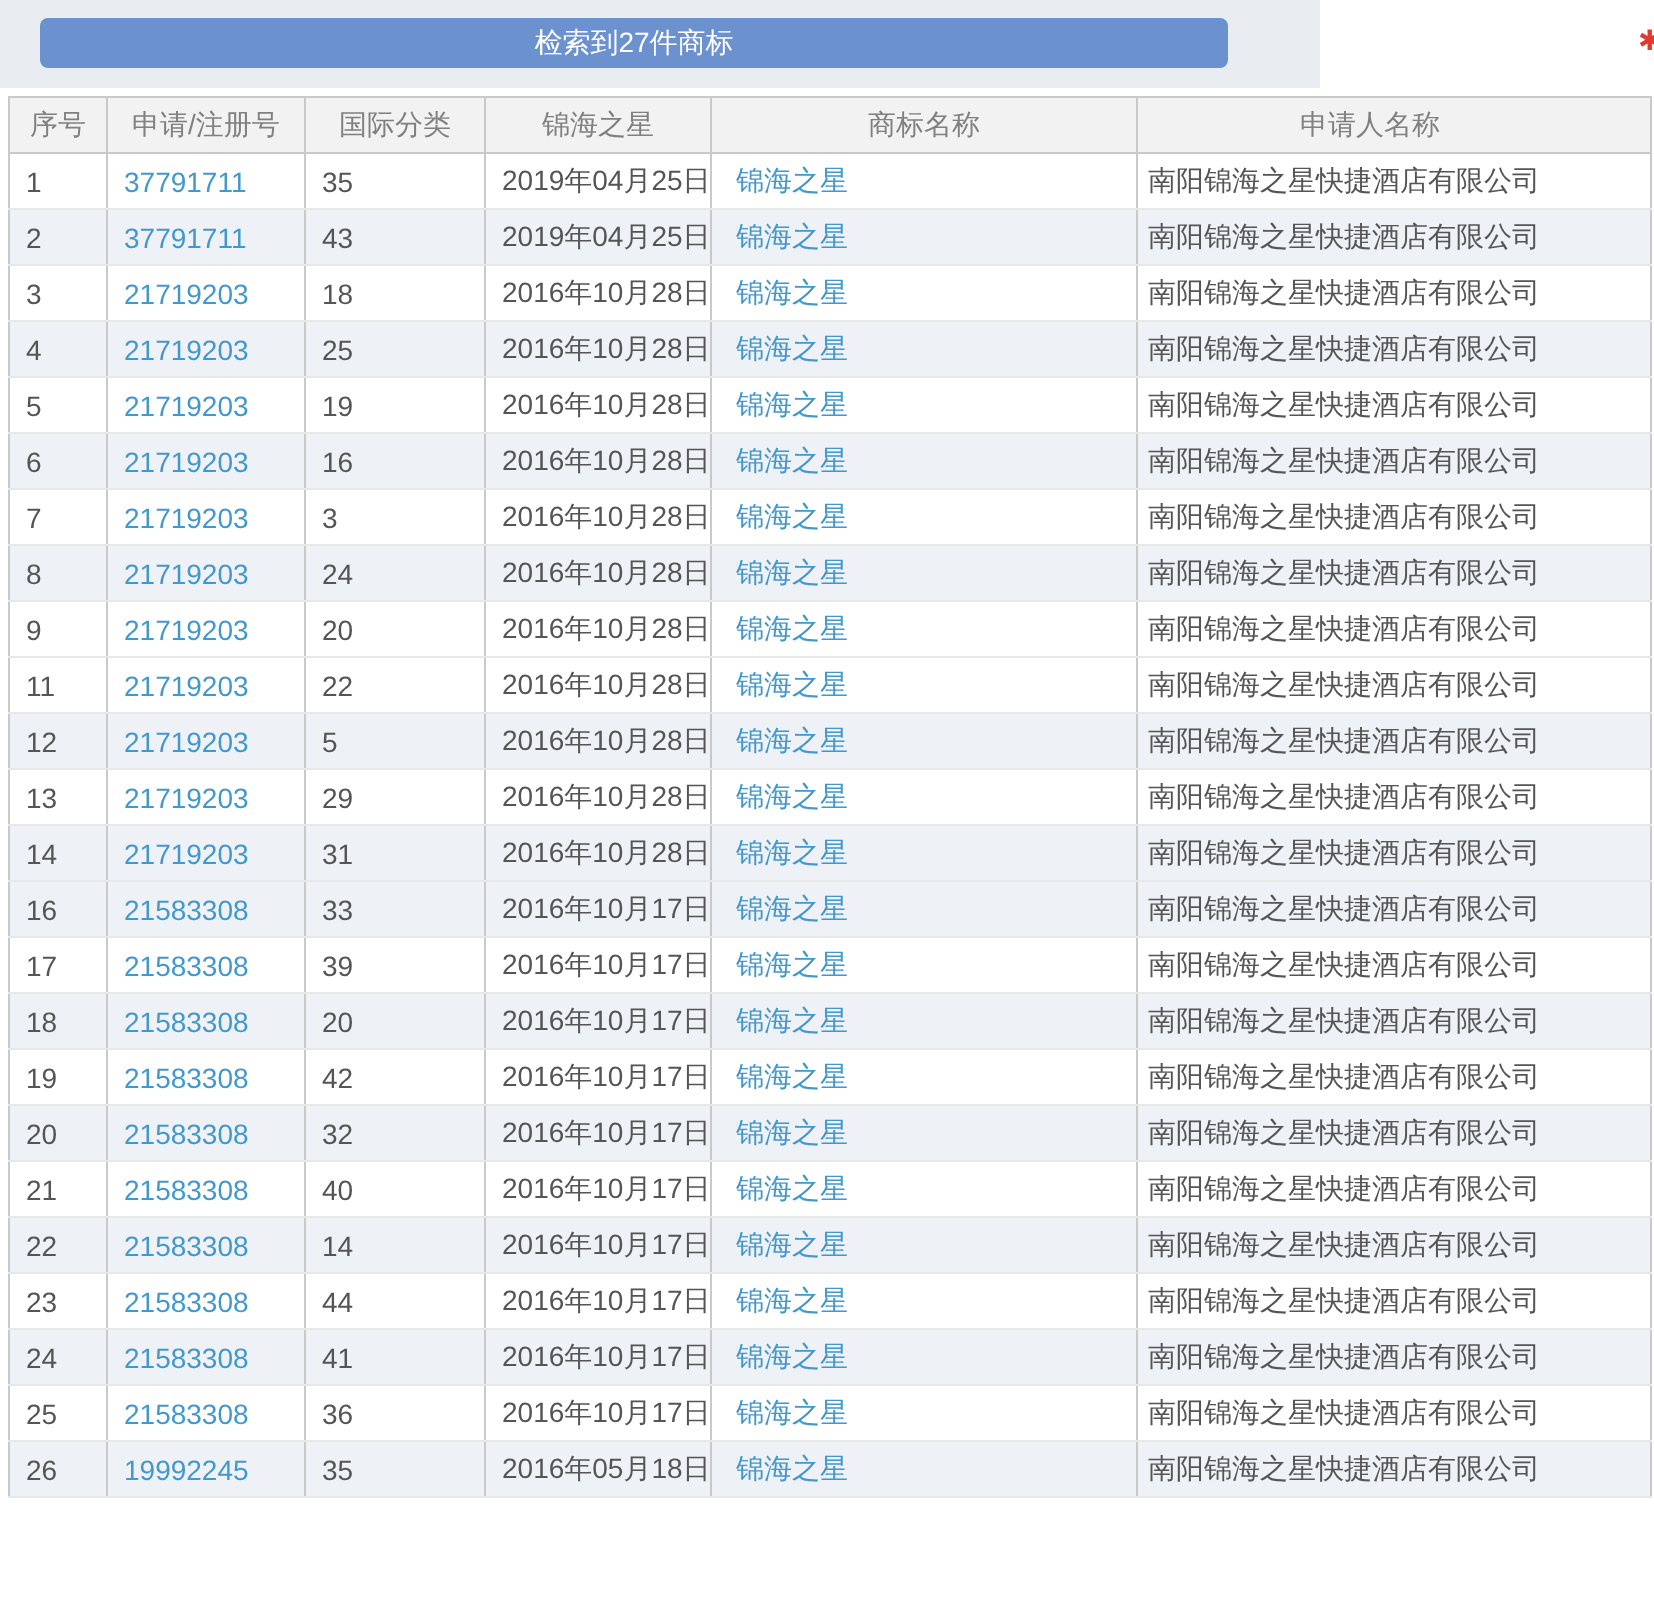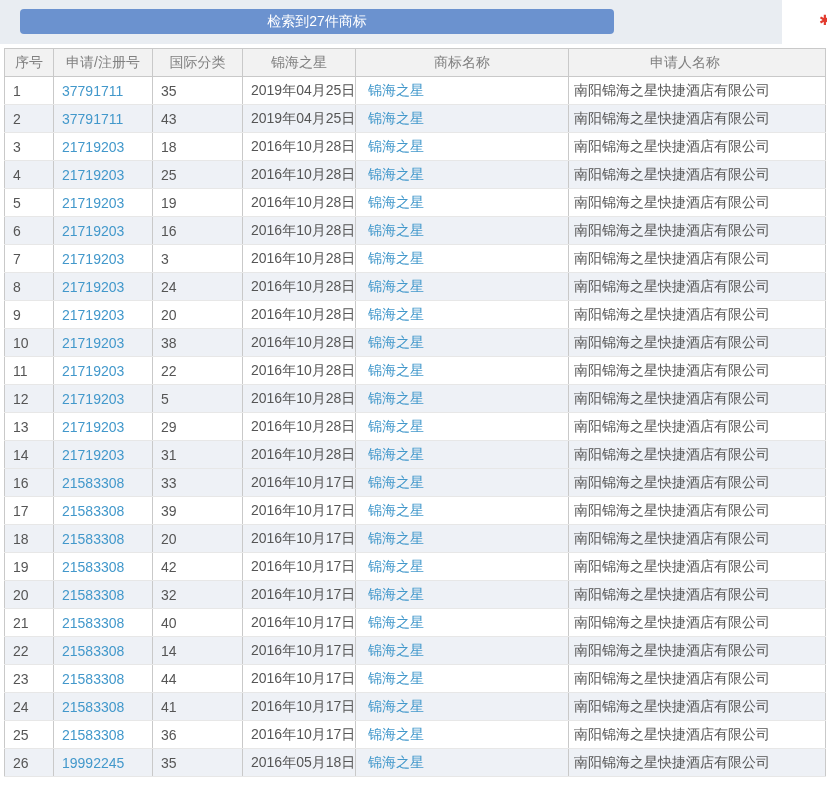--- a/index.html
+++ b/index.html
@@ -17,21 +17,21 @@
   * { box-sizing: border-box; }
   html, body {
     margin: 0; padding: 0;
     width: 827px; height: 799px;
     overflow: hidden;
     background: #ffffff;
     font-family: "Liberation Sans", "DejaVu Sans", sans-serif;
   }
   .topbar {
     position: relative;
-    width: 782px; height: 44px;
+    width: 660px; height: 44px;
     background: var(--topbar-bg);
   }
   .count-button {
     position: absolute;
     left: 20px; top: 9px;
     width: 594px; height: 25px;
     background: var(--banner-blue);
     border: none;
     border-radius: 4px;
     color: #ffffff;
@@ -186,28 +186,20 @@
     <td class="cell-applicant">南阳锦海之星快捷酒店有限公司</td>
   </tr>
       <tr>
     <td class="cell-no">9</td>
     <td class="cell-reg"><span class="link">21719203</span></td>
     <td class="cell-class">20</td>
     <td class="cell-date">2016年10月28日</td>
     <td class="cell-mark"><span class="link">锦海之星</span></td>
     <td class="cell-applicant">南阳锦海之星快捷酒店有限公司</td>
   </tr>
-      <tr class="stripe">
-    <td class="cell-no">10</td>
-    <td class="cell-reg"><span class="link">21719203</span></td>
-    <td class="cell-class">38</td>
-    <td class="cell-date">2016年10月28日</td>
-    <td class="cell-mark"><span class="link">锦海之星</span></td>
-    <td class="cell-applicant">南阳锦海之星快捷酒店有限公司</td>
-  </tr>
       <tr>
     <td class="cell-no">11</td>
     <td class="cell-reg"><span class="link">21719203</span></td>
     <td class="cell-class">22</td>
     <td class="cell-date">2016年10月28日</td>
     <td class="cell-mark"><span class="link">锦海之星</span></td>
     <td class="cell-applicant">南阳锦海之星快捷酒店有限公司</td>
   </tr>
       <tr class="stripe">
     <td class="cell-no">12</td>

